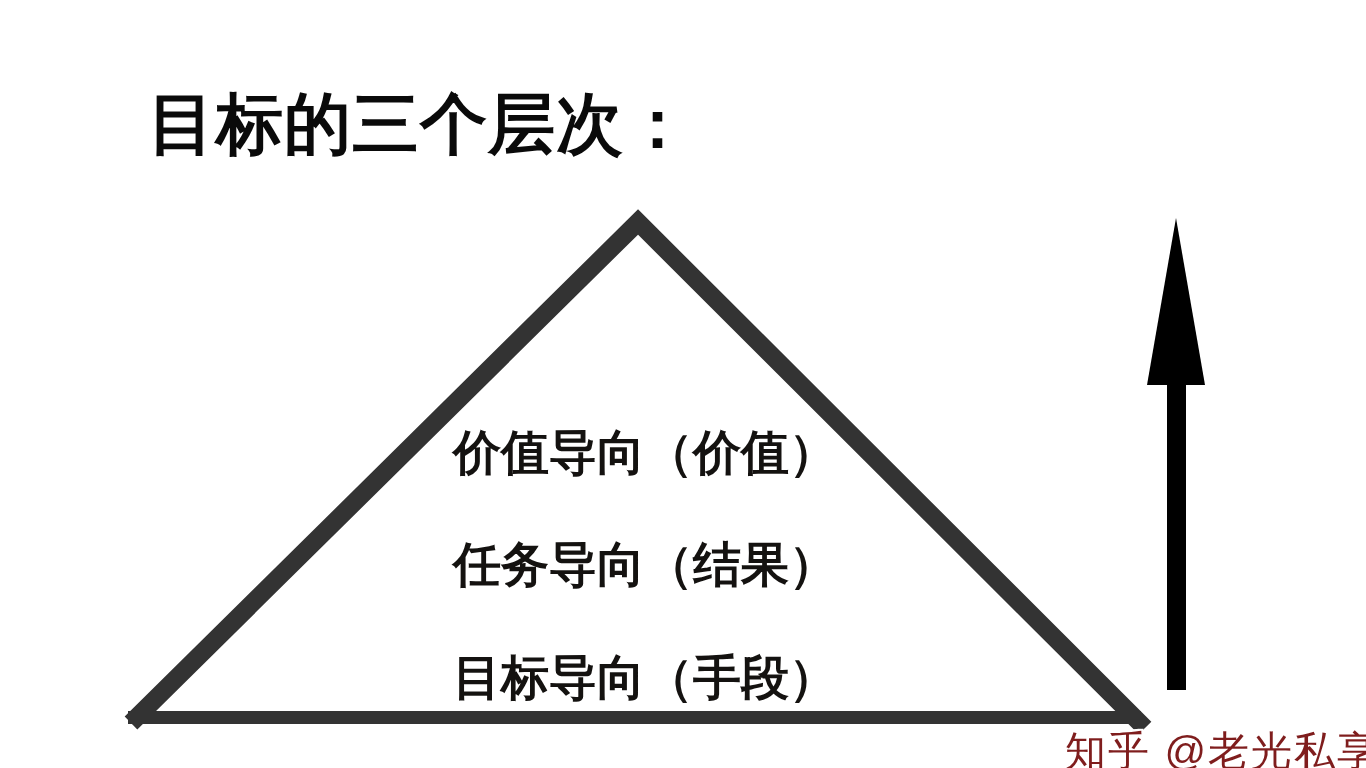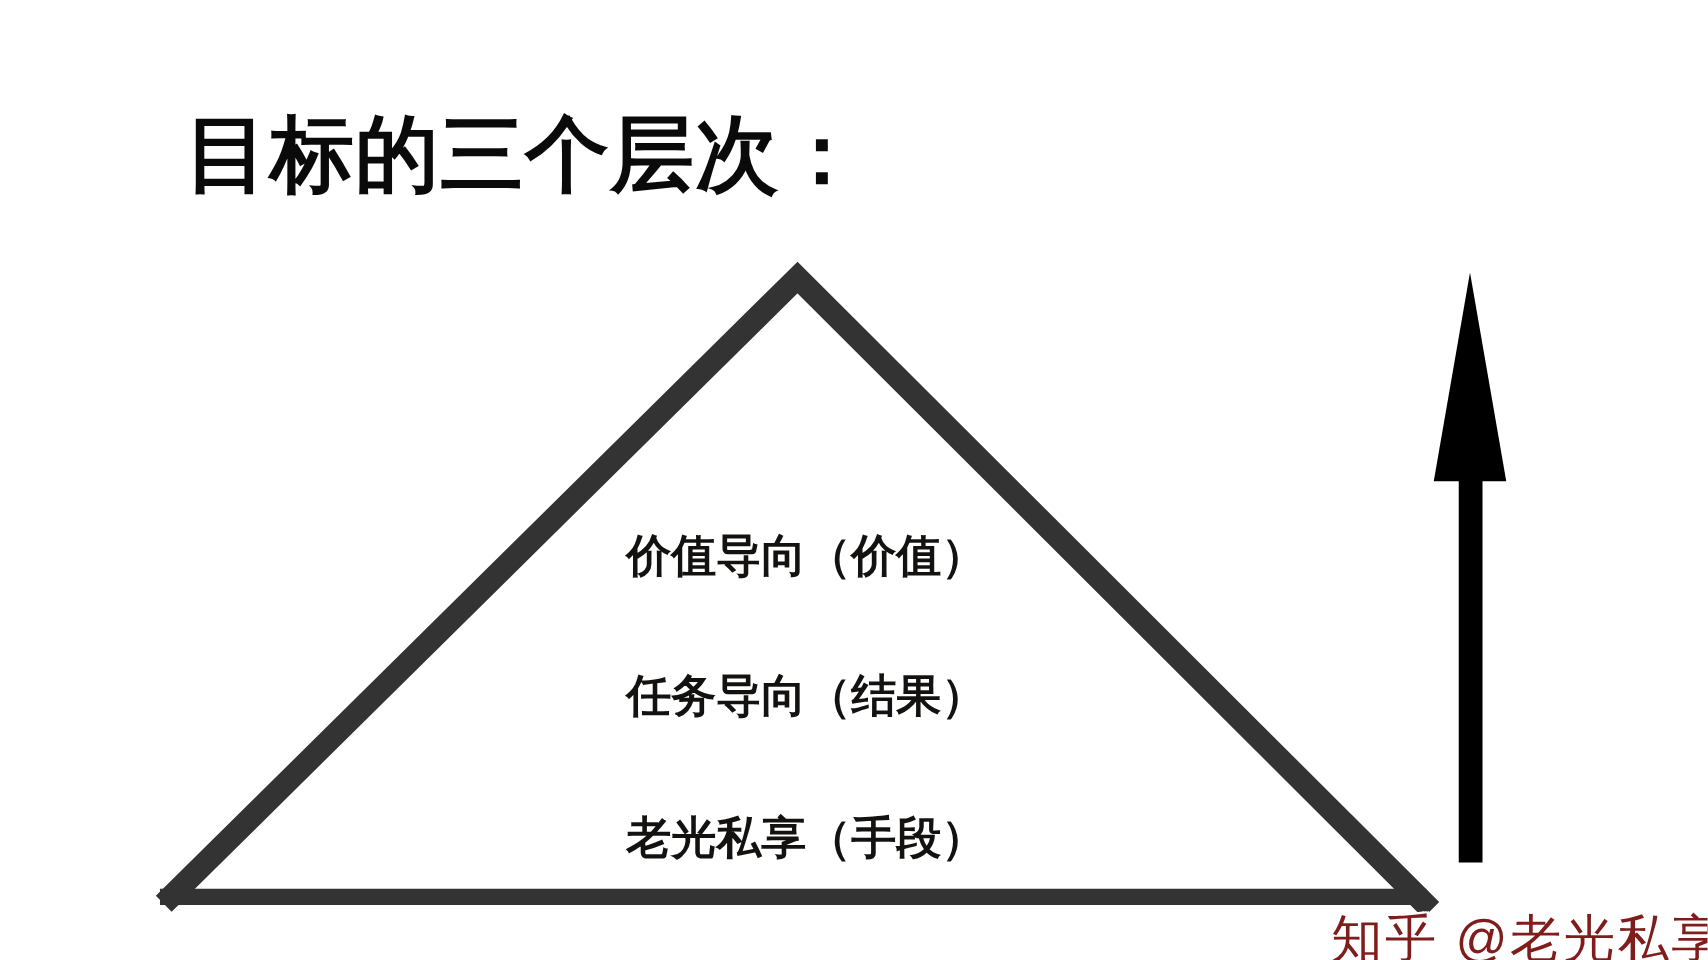--- a/index.html
+++ b/index.html
@@ -33,21 +33,21 @@
     left: 0;
     top: 0;
     width: 1366px;
     height: 768px;
   }
   .levels .level {
     position: absolute;
     left: 327px;
     width: 600px;
     text-align: center;
-    font-size: 36px;
+    font-size: 48px;
     font-weight: 700;
     color: #141210;
     white-space: nowrap;
   }
   .level-1 { top: 421px; }
   .level-2 { top: 533px; }
   .level-3 { top: 646px; }
   .watermark {
     position: absolute;
     top: 724px;
@@ -77,18 +77,18 @@
     <line x1="110" y1="717.5" x2="1123" y2="717.5" stroke-width="13" stroke="#333333"></line>
     <g fill="#000000">
       <polygon points="1158,218 1129,385 1187,385"></polygon>
       <rect x="1149" y="380" width="19" height="310"></rect>
     </g>
   </svg>
 
   <div class="levels">
     <div class="level level-1">价值导向（价值）</div>
     <div class="level level-2">任务导向（结果）</div>
-    <div class="level level-3">老光私享（手段）</div>
+    <div class="level level-3">目标导向（手段）</div>
   </div>
 
   <div class="watermark">知乎 @老光私享</div>
 
 </div>
 
 </body></html>

